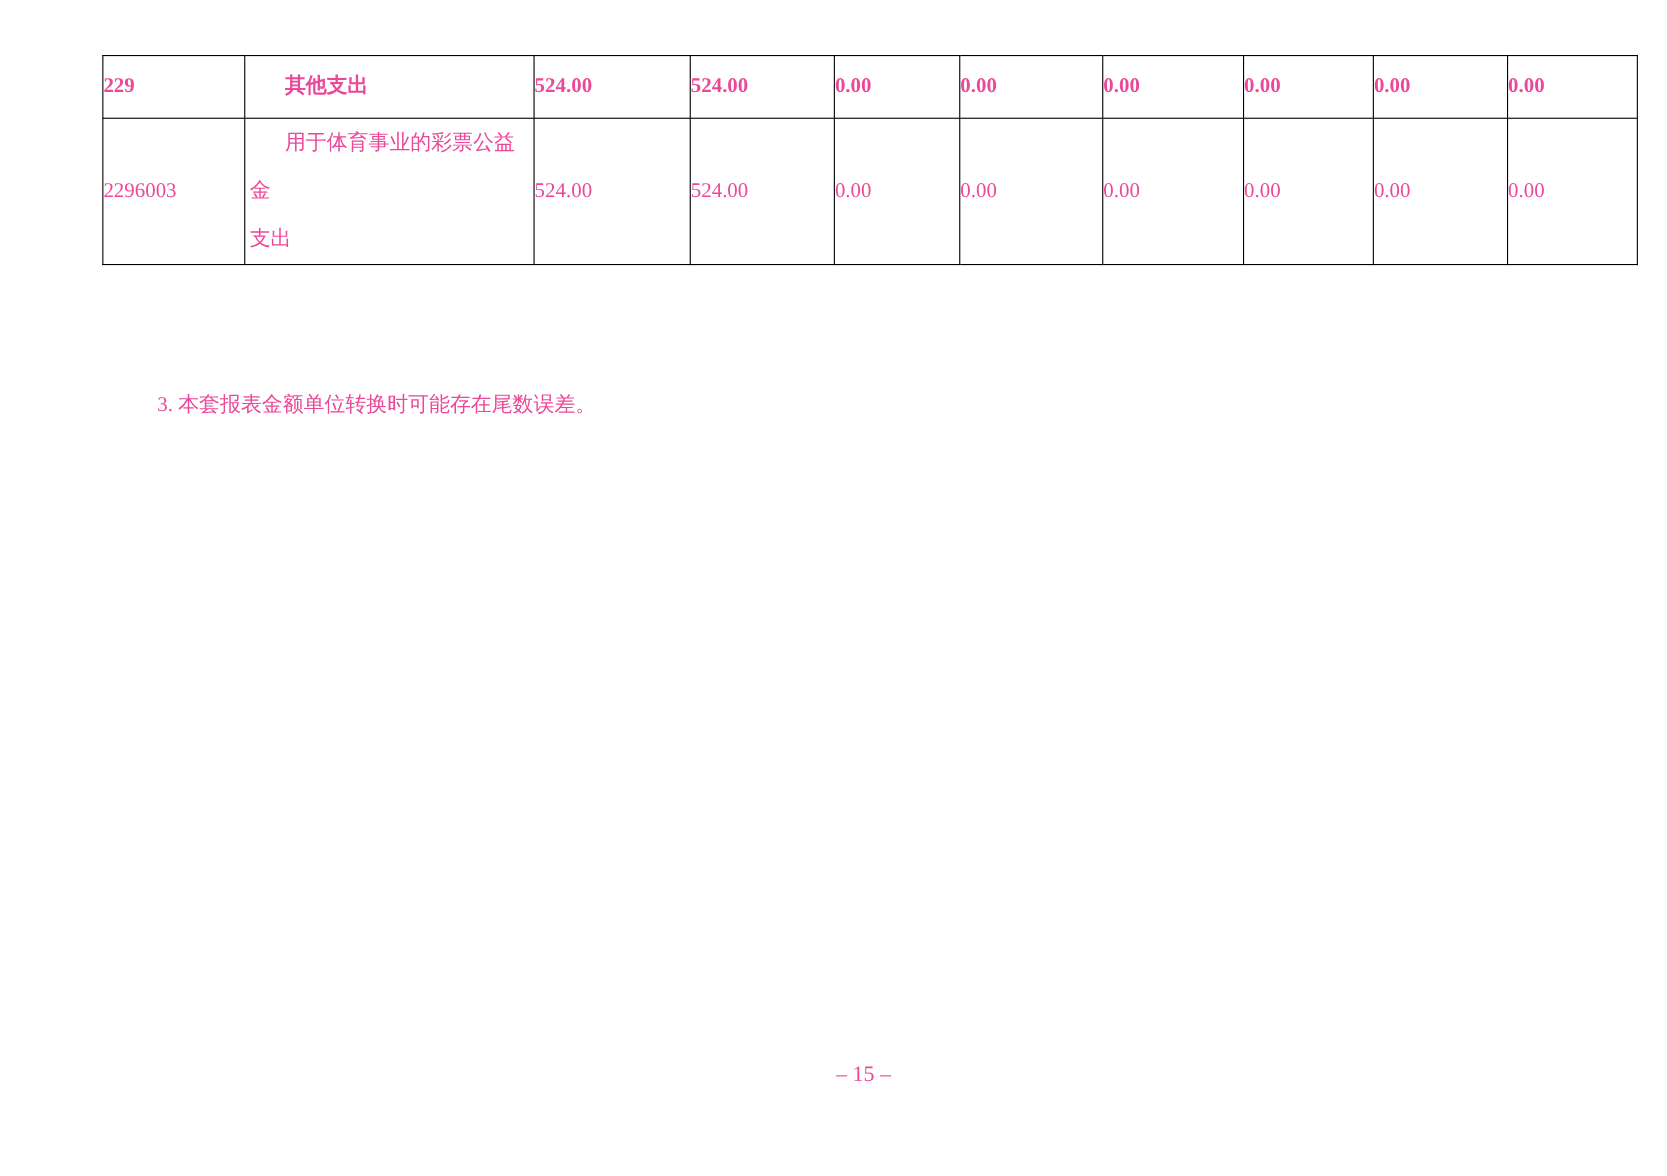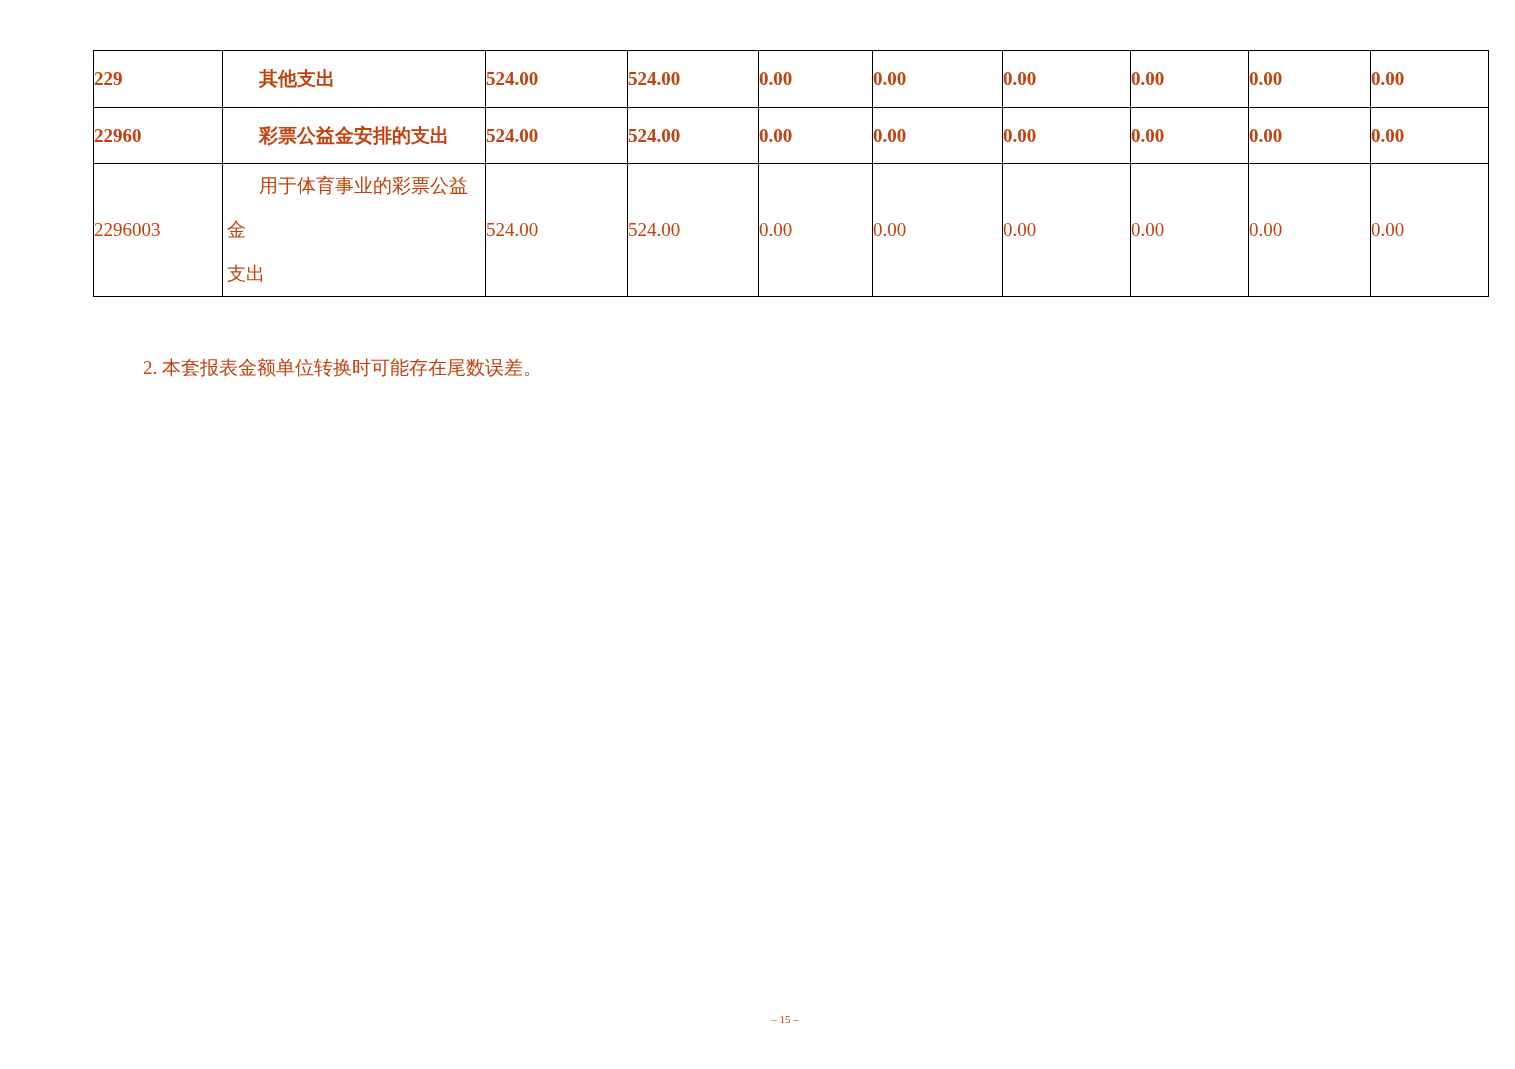--- a/index.html
+++ b/index.html
@@ -5,21 +5,21 @@
   html, body {
     margin: 0;
     padding: 0;
     background: #ffffff;
   }
   .page {
     position: relative;
     width: 1515px;
     height: 1069px;
     background: #ffffff;
-    color: #c2410c;
+    color: #ec4899;
     font-family: "Liberation Serif", "DejaVu Serif", serif;
     overflow: hidden;
   }
   table.fin-table {
     position: absolute;
     left: 93px;
     top: 50px;
     width: 1395px;
     border-collapse: collapse;
     table-layout: fixed;
@@ -48,24 +48,24 @@
   td.no-top { border-top: none; }
   .note {
     position: absolute;
     font-size: 19px;
     white-space: nowrap;
   }
   .note1 { left: 180px; top: 302px; }
   .note2 { left: 143px; top: 355px; }
   .page-number {
     position: absolute;
-    top: 1013px;
+    top: 966px;
     left: 785px;
     transform: translateX(-50%);
-    font-size: 11px;
+    font-size: 20px;
     white-space: nowrap;
   }
 </style>
 </head>
 <body>
 
 <div class="page">
 
   <table class="fin-table">
     <colgroup>
@@ -88,49 +88,35 @@
           </td>
         <td class="num-cell">524.00</td>
         <td class="num-cell">524.00</td>
         <td class="num-cell">0.00</td>
         <td class="num-cell">0.00</td>
         <td class="num-cell">0.00</td>
         <td class="num-cell">0.00</td>
         <td class="num-cell">0.00</td>
         <td class="num-cell">0.00</td>
       </tr>
-      <tr class="row-bold" style="height:56px">
-        <td class="code-cell">22960</td>
-        <td class="name-cell">
-            <p>彩票公益金安排的支出</p>
-          </td>
-        <td class="num-cell">524.00</td>
-        <td class="num-cell">524.00</td>
-        <td class="num-cell">0.00</td>
-        <td class="num-cell">0.00</td>
-        <td class="num-cell">0.00</td>
-        <td class="num-cell">0.00</td>
-        <td class="num-cell">0.00</td>
-        <td class="num-cell">0.00</td>
-      </tr>
       <tr class="row-regular row-tall" style="height:111px">
         <td class="code-cell">2296003</td>
         <td class="name-cell">
             <p>用于体育事业的彩票公益金
 支出</p>
           </td>
         <td class="num-cell">524.00</td>
         <td class="num-cell">524.00</td>
         <td class="num-cell">0.00</td>
         <td class="num-cell">0.00</td>
         <td class="num-cell">0.00</td>
         <td class="num-cell">0.00</td>
         <td class="num-cell">0.00</td>
         <td class="num-cell">0.00</td>
       </tr>
     </tbody>
   </table>
 
-  <div class="note note2">2. 本套报表金额单位转换时可能存在尾数误差。</div>
+  <div class="note note2">3. 本套报表金额单位转换时可能存在尾数误差。</div>
 
   <div class="page-number">– 15 –</div>
 
 </div>
 
 </body></html>

